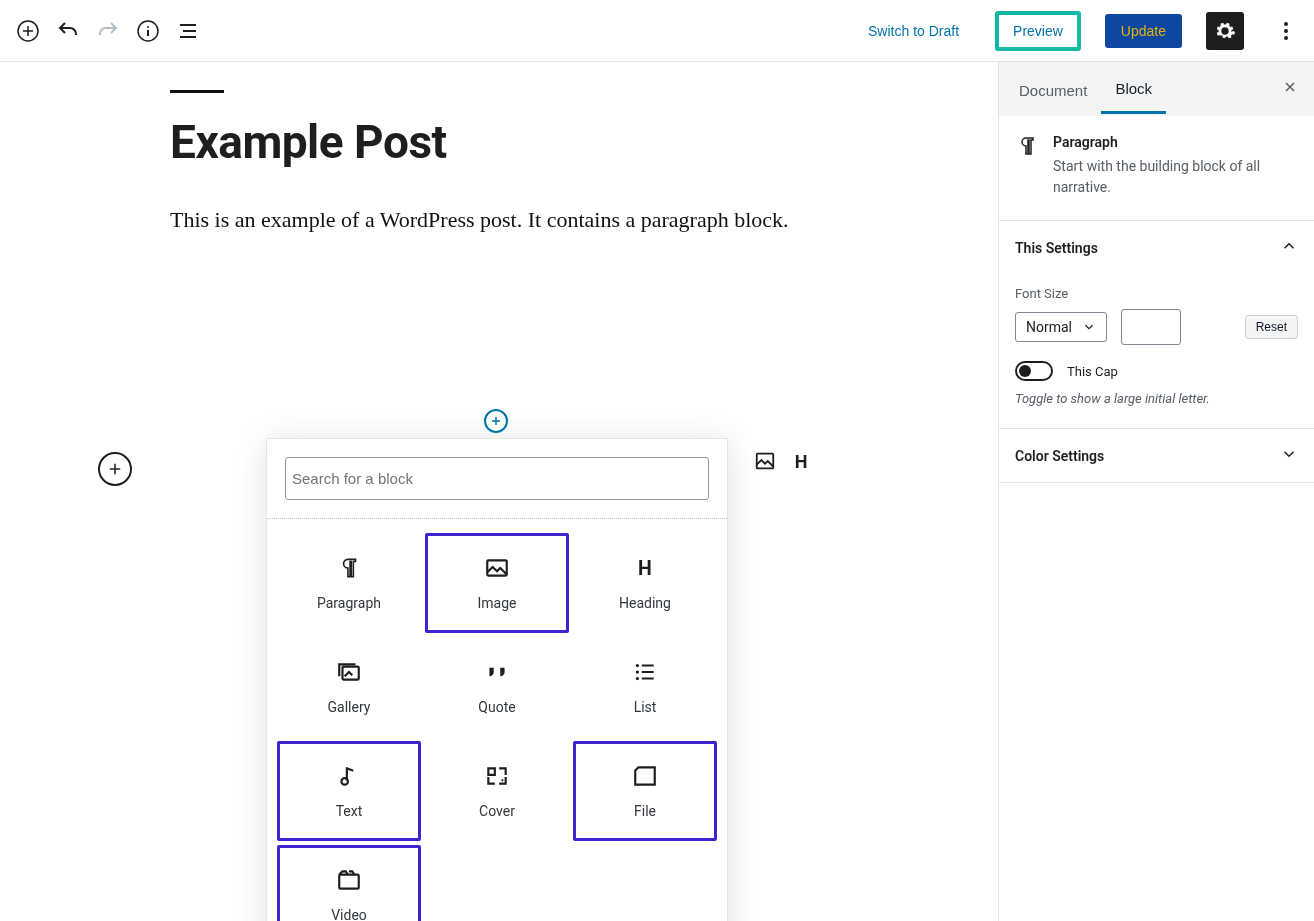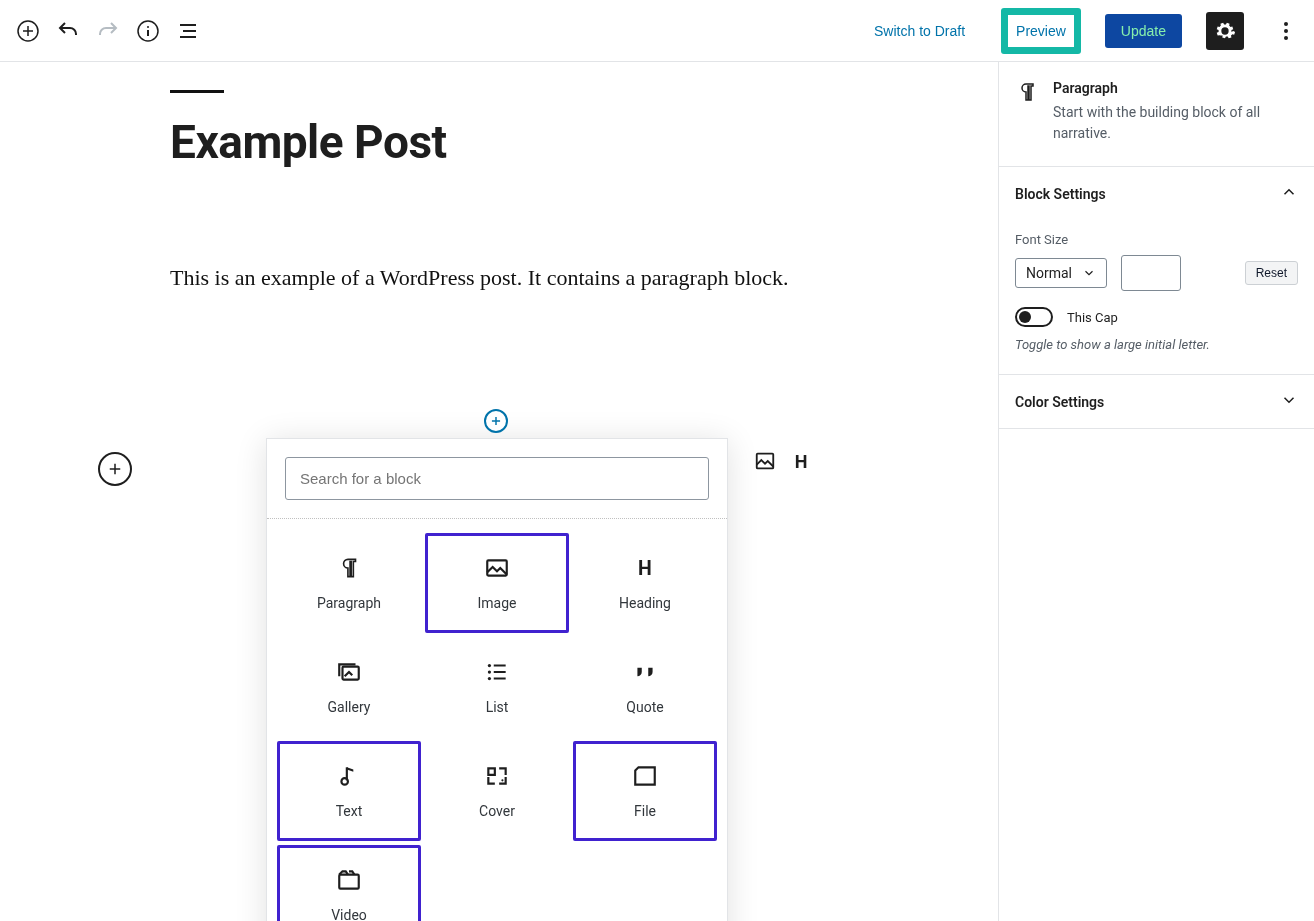--- a/index.html
+++ b/index.html
@@ -5,42 +5,42 @@
 * { box-sizing: border-box; margin: 0; padding: 0; }
 body { font-family: -apple-system, BlinkMacSystemFont, "Segoe UI", Roboto, sans-serif; font-size: 13px; color: #1e1e1e; background: #fff; width: 1314px; height: 921px; overflow: hidden; }
 
 .top-toolbar { display: flex; align-items: center; padding: 8px 10px; border-bottom: 1px solid #e2e4e7; height: 62px; }
 .top-toolbar .left { display: flex; align-items: center; gap: 4px; }
 .top-toolbar .right { margin-left: auto; display: flex; align-items: center; gap: 24px; }
 .tool-btn { width: 36px; height: 36px; display: inline-flex; align-items: center; justify-content: center; background: none; border: none; cursor: pointer; border-radius: 4px; color: #1e1e1e; }
 .tool-btn svg { width: 24px; height: 24px; }
 .tool-btn.disabled { color: #b5bcc2; }
 .link-btn { color: #0073aa; background: none; border: none; padding: 10px 12px; font-size: 14px; cursor: pointer; }
-.btn-outline { border: 7px solid #14b8a6; color: #0073aa; background: #fff; padding: 8px 8px; font-size: 14px; border-radius: 3px; cursor: pointer; }
-.btn-primary { background: #0d47a1; color: #86efac; border: none; padding: 9px 16px; font-size: 14px; border-radius: 3px; cursor: pointer; }
+.btn-outline { border: 4px solid #14b8a6; color: #0073aa; background: #fff; padding: 8px 14px; font-size: 14px; border-radius: 3px; cursor: pointer; }
+.btn-primary { background: #0d47a1; color: #eab308; border: none; padding: 9px 16px; font-size: 14px; border-radius: 3px; cursor: pointer; }
 .btn-settings { background: #1e1e1e; color: #fff; width: 38px; height: 38px; border-radius: 3px; display:inline-flex; align-items:center; justify-content:center; border:none; cursor:pointer; }
 
 .layout { display: flex; height: calc(100% - 62px); }
 
 .editor { flex: 1; padding: 28px 40px 40px 40px; position: relative; overflow: hidden; }
 .content-wrap { max-width: 680px; margin: 0 0 0 130px; }
 .title-rule { width: 54px; height: 3px; background: #111; margin-bottom: 22px; }
-.post-title { font-size: 46px; font-weight: 700; letter-spacing: -0.5px; margin-bottom: 88px; }
+.post-title { font-size: 46px; font-weight: 700; letter-spacing: -0.5px; margin-bottom: 30px; }
 .post-body { font-family: Georgia, "Times New Roman", serif; font-size: 22px; line-height: 1.95; color: #111; }
 
 .inline-add { position: absolute; left: 98px; top: 390px; width: 34px; height: 34px; border:2px solid #1e1e1e; border-radius:50%; display:flex; align-items:center; justify-content:center; background:#fff; cursor:pointer; }
 
 .inline-toolbar { position: absolute; left: 750px; top: 384px; display:flex; gap:6px; align-items:center; }
 .inline-toolbar .mini { width:30px; height:30px; display:inline-flex; align-items:center; justify-content:center; }
 
 .inserter-anchor { position:absolute; left:484px; top:347px; width:24px; height:24px; border:2px solid #0073aa; border-radius:50%; background:#fff; display:flex; align-items:center; justify-content:center; z-index:11; color:#0073aa; }
 
 .inserter-popover { position:absolute; left:266px; top:376px; width:462px; background:#fff; border:1px solid #e2e4e7; box-shadow:0 3px 30px rgba(0,0,0,0.12); z-index:10; }
 .inserter-popover .search-wrap { padding:18px; border-bottom:1px dotted #c0c0c0; }
-.inserter-popover input { width:100%; padding:12px 14px; font-size:15px; border:1px solid #8d96a0; border-radius:3px; }
+.inserter-popover input { width:100%; padding:12px 6px; font-size:15px; border:1px solid #8d96a0; border-radius:3px; }
 .block-grid { display:grid; grid-template-columns:repeat(3, 1fr); gap:0; padding:12px 8px 22px; }
 .block-item { height:100px; display:flex; flex-direction:column; align-items:center; justify-content:center; gap:14px; cursor:pointer; border:3px solid transparent; border-radius:2px; margin:2px; }
 .block-item.selected { border-color: #4022cf; }
 .block-item svg { width:26px; height:26px; }
 .block-item span { font-size:14px; color:#32373c; }
 
 .sidebar { width: 316px; border-left:1px solid #e2e4e7; background:#f3f4f5; display:flex; flex-direction:column; }
 .sidebar-tabs { display:flex; align-items:center; background:#f3f4f5; height:54px; padding:0 6px; }
 .sidebar-tab { padding:16px 14px 14px; font-size:15px; color:#555d66; cursor:pointer; border:none; background:none; }
 .sidebar-tab.active { color:#191e23; font-weight:500; border-bottom:3px solid #0073aa; }
@@ -179,33 +179,33 @@
           <div class="block-item">
             <svg viewBox="0 0 24 24">
               <rect x="6" y="7" width="15" height="12" rx="1" fill="none" stroke="#1e1e1e" stroke-width="2"></rect>
               <path d="M3 16V5h15" fill="none" stroke="#1e1e1e" stroke-width="2"></path>
               <path d="M8 16l4-4 3 3" fill="none" stroke="#1e1e1e" stroke-width="2"></path>
             </svg>
             <span>Gallery</span>
           </div>
           <div class="block-item">
             <svg viewBox="0 0 24 24">
+              <path d="M5 8h4v4a4 4 0 01-4 4V8zm10 0h4v4a4 4 0 01-4 4V8z" fill="#1e1e1e"></path>
+            </svg>
+            <span>Quote</span>
+          </div>
+          <div class="block-item">
+            <svg viewBox="0 0 24 24">
               <circle cx="5" cy="6" r="1.5" fill="#1e1e1e"></circle>
               <circle cx="5" cy="12" r="1.5" fill="#1e1e1e"></circle>
               <circle cx="5" cy="18" r="1.5" fill="#1e1e1e"></circle>
               <path d="M9 6h11M9 12h11M9 18h11" stroke="#1e1e1e" stroke-width="2"></path>
             </svg>
             <span>List</span>
           </div>
-          <div class="block-item">
-            <svg viewBox="0 0 24 24">
-              <path d="M5 8h4v4a4 4 0 01-4 4V8zm10 0h4v4a4 4 0 01-4 4V8z" fill="#1e1e1e"></path>
-            </svg>
-            <span>Quote</span>
-          </div>
           <div class="block-item selected">
             <svg viewBox="0 0 24 24">
               <path d="M10 4v12" stroke="#1e1e1e" stroke-width="2"></path>
               <circle cx="8" cy="17" r="3" fill="none" stroke="#1e1e1e" stroke-width="2"></circle>
               <path d="M10 4l6 2v2l-6-2" fill="#1e1e1e"></path>
             </svg>
             <span>Text</span>
           </div>
           <div class="block-item">
             <svg viewBox="0 0 24 24">
@@ -225,36 +225,45 @@
               <rect x="3" y="7" width="18" height="13" rx="1" fill="none" stroke="#1e1e1e" stroke-width="2"></rect>
               <path d="M3 7l3-3h3l2 3M12 4h3l2 3" fill="none" stroke="#1e1e1e" stroke-width="2"></path>
             </svg>
             <span>Video</span>
           </div>
         </div>
     </div>
   </div>
 
   <aside class="sidebar">
+    <div class="sidebar-tabs">
+      <button class="sidebar-tab">Document</button>
+      <button class="sidebar-tab active">Block</button>
+      <button class="sidebar-close">
+        <svg viewBox="0 0 24 24" width="16" height="16">
+            <path d="M6 6l12 12M18 6L6 18" stroke="currentColor" stroke-width="2"></path>
+          </svg>
+      </button>
+    </div>
     <div class="sidebar-body">
       <div class="panel">
         <div class="block-desc">
           <svg viewBox="0 0 24 24">
               <path d="M13 4h5v2h-2v14h-2V6h-1v14h-2V12a4 4 0 010-8z" fill="none" stroke="#1e1e1e" stroke-width="1.5"></path>
             </svg>
           <div>
             <div class="title">Paragraph</div>
             <div class="sub">Start with the building block of all narrative.</div>
           </div>
         </div>
       </div>
 
       <div class="panel">
         <div class="panel-header">
-          <span>Block Settings</span>
+          <span>This Settings</span>
           <span class="chev"><svg viewBox="0 0 24 24" width="18" height="18">
                 <path d="M6 15l6-6 6 6" fill="none" stroke="#1e1e1e" stroke-width="2"></path>
               </svg></span>
         </div>
         <div class="panel-content">
           <div class="label">Font Size</div>
           <div class="row-controls">
             <div class="select-box">
               <span>Normal</span>
               <svg viewBox="0 0 24 24" width="14" height="14">

